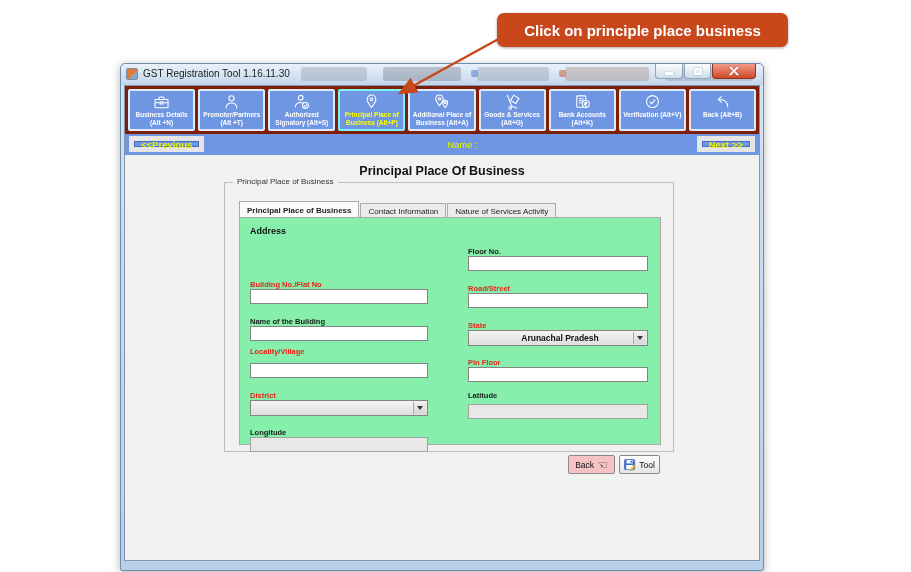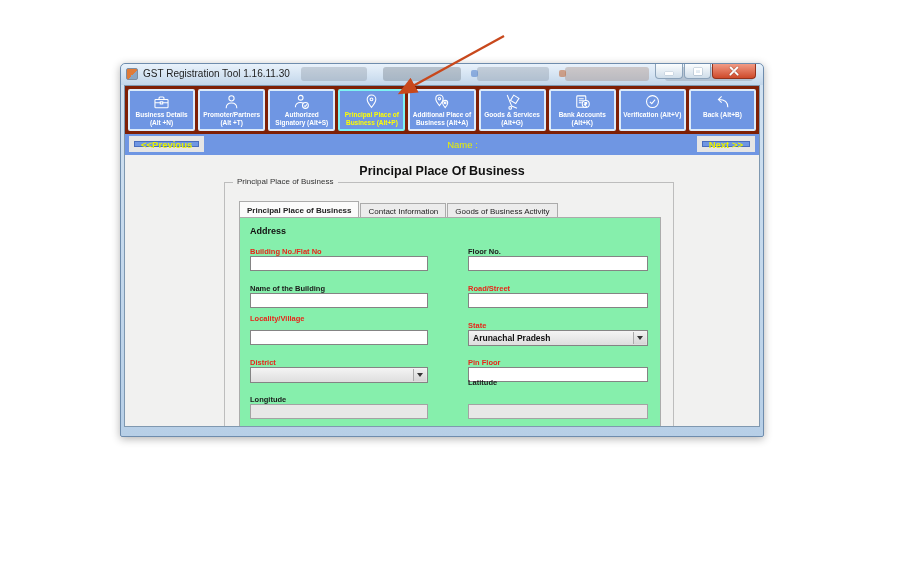--- a/index.html
+++ b/index.html
@@ -7,21 +7,21 @@
     font-family:"Liberation Sans","DejaVu Sans",sans-serif; overflow:hidden; }
   #canvas { position:relative; width:911px; height:572px; background:#fff; }
 
   
   .callout { position:absolute; left:497px; top:13px; width:291px; height:34px;
     background:#C8481C; border-radius:7px; display:flex; align-items:center; justify-content:center;
     color:#fff; font-weight:bold; font-size:15px; z-index:60; box-shadow:0 1px 3px rgba(0,0,0,.35); }
   .arrow-svg { position:absolute; left:380px; top:28px; width:140px; height:74px; z-index:55; pointer-events:none; }
 
   
-  .win { position:absolute; left:120px; top:63px; width:644px; height:374px;
+  .win { position:absolute; left:120px; top:63px; width:644px; height:508px;
     background:linear-gradient(#d3e3f2,#b7cfe7); border:1px solid #6e8cad;
     border-radius:5px 5px 2px 2px; box-shadow:0 2px 8px rgba(0,0,0,.30); z-index:10;padding-left:14px; }
   .titlebar { position:absolute; left:0; top:0; right:0; height:21px;
     background:linear-gradient(#e9f2fb,#c2d6ea); border-radius:5px 5px 0 0; overflow:hidden; }
   .app-icon { position:absolute; left:5px; top:4px; width:12px; height:12px;
     background:linear-gradient(135deg,#e07b38 0 55%,#8aa6c4 55% 100%); border:1px solid #7d8da0; border-radius:2px; }
   .title-text { position:absolute; left:22px; top:4px; font-size:10px; color:#1c1c1c; white-space:nowrap; }
   .ghost-tab { position:absolute; top:3px; height:14px; background:rgba(120,130,142,.30); border-radius:3px; }
   .ghost-dot { position:absolute; top:6px; width:7px; height:7px; border-radius:2px; opacity:.55; }
 
@@ -77,22 +77,22 @@
 
   .tabpanel { position:absolute; left:14px; top:34px; width:422px; height:228px;
     border:1px solid #ababab; background:#86efac; }
   .section-label { position:absolute; left:10px; top:8px; font-size:9px; font-weight:bold; color:#111; }
 
   .flabel { position:absolute; font-size:7.5px; font-weight:bold; color:#1a1a1a; white-space:nowrap; }
   .flabel.req { color:#E8251A; }
   .finput { position:absolute; height:15px; border:1px solid #848484; background:#fff;
     font-size:8px; padding:0 3px; font-family:inherit; }
   .finput:disabled, .finput.dis { background:#e8e8e7; border-color:#a3a3a3; }
-  .c1 { left:10px; } .c2 { left:228px; }
-  .w1 { width:178px; } .w2 { width:180px; }
+  .c1 { left:10px;margin-top:33px; } .c2 { left:228px; }
+  .w1 { width:178px; } .w2 { width:180px;justify-content:center; }
 
   .dropdown { position:absolute; height:16px; border:1px solid #848484;
     background:linear-gradient(#f4f4f4,#dedede); display:flex; align-items:center;
     font-size:8.5px; font-weight:bold; color:#111; padding-left:4px; cursor:pointer; }
   .dd-arrow { position:absolute; right:1px; top:1px; bottom:1px; width:13px;
     border-left:1px solid #aaa; display:flex; align-items:center; justify-content:center;
     background:linear-gradient(#f0f0f0,#d6d6d6); }
   .dd-arrow::after { content:""; border-left:3px solid transparent; border-right:3px solid transparent;
     border-top:4px solid #333; }
 
@@ -101,20 +101,23 @@
     color:#111; cursor:pointer; }
   .btn-back { left:443px; top:300px; width:47px; background:#f5c3c3; }
   .btn-save { left:494px; top:300px; width:41px; background:linear-gradient(#fdfdfd,#e6e6e6); }
   .hand-glyph { font-family:"DejaVu Sans",sans-serif; font-size:12px; line-height:1; }
 </style>
 </head>
 <body>
 
 <div id="canvas">
 
+  <div class="callout">
+    <span>Click on principle place business</span>
+  </div>
   <svg class="arrow-svg" viewBox="0 0 140 74">
     <defs>
       <marker id="ah" markerWidth="9" markerHeight="9" refX="6" refY="3.5" orient="auto">
         <polygon points="0,0 8,3.5 0,7" fill="#C8481C"></polygon>
       </marker>
     </defs>
     <line x1="124" y1="8" x2="22" y2="64" stroke="#C8481C" stroke-width="2.4" marker-end="url(#ah)"></line>
   </svg>
 
   <div class="win">
@@ -256,21 +259,21 @@
 
       <div class="content">
         <div class="page-heading">Principal Place Of Business</div>
 
         <div class="groupbox">
           <span class="groupbox-label">Principal Place of Business</span>
 
           <div class="tabs">
             <div class="tab active">Principal Place of Business</div>
             <div class="tab">Contact Information</div>
-            <div class="tab">Goods of Business Activity</div>
+            <div class="tab">Nature of Services Activity</div>
           </div>
 
           <div class="tabpanel">
             <div class="section-label">Address</div>
 
             <span class="flabel req c1" style="top:29px">Building No./Flat No</span>
             <input class="finput c1 w1" style="top: 38px;" value="">
 
             <span class="flabel c2" style="top:29px">Floor No.</span>
             <input class="finput c2 w2" style="top: 38px;" value="">
@@ -295,21 +298,21 @@
               <span></span>
               <span class="dd-arrow"></span>
             </div>
 
             <span class="flabel req c2" style="top:140px">Pin Floor</span>
             <input class="finput c2 w2" style="top: 149px;" value="">
 
             <span class="flabel c1" style="top:177px">Longitude</span>
             <input class="finput dis c1 w1" style="top: 186px;" disabled="" value="">
 
-            <span class="flabel c2" style="top:160px">Latitude</span>
+            <span class="flabel c2" style="top:173px">Latitude</span>
             <input class="finput dis c2 w2" style="top: 186px;" disabled="" value="">
           </div>
         </div>
 
         <div class="footer-btn btn-back">
           <span>Back</span>
           <span class="hand-glyph">☜</span>
         </div>
         <div class="footer-btn btn-save">
           <svg width="12" height="12" viewBox="0 0 14 14">

